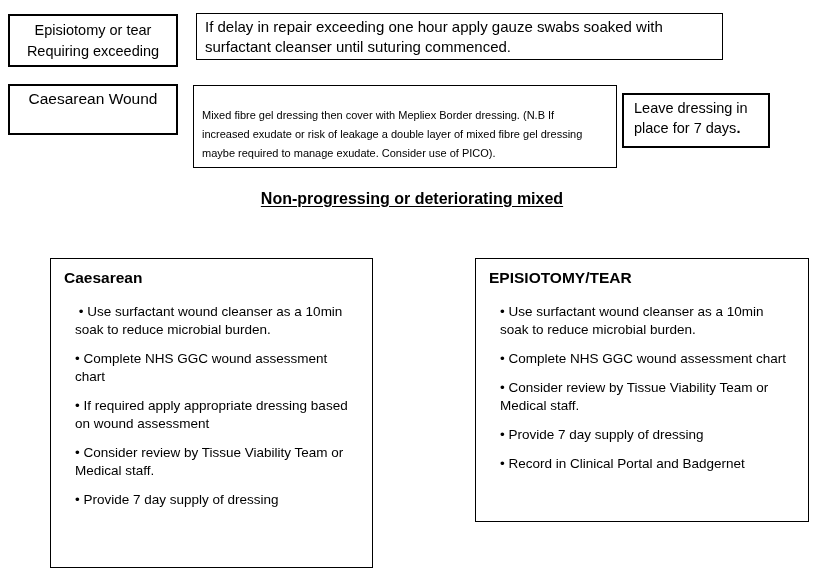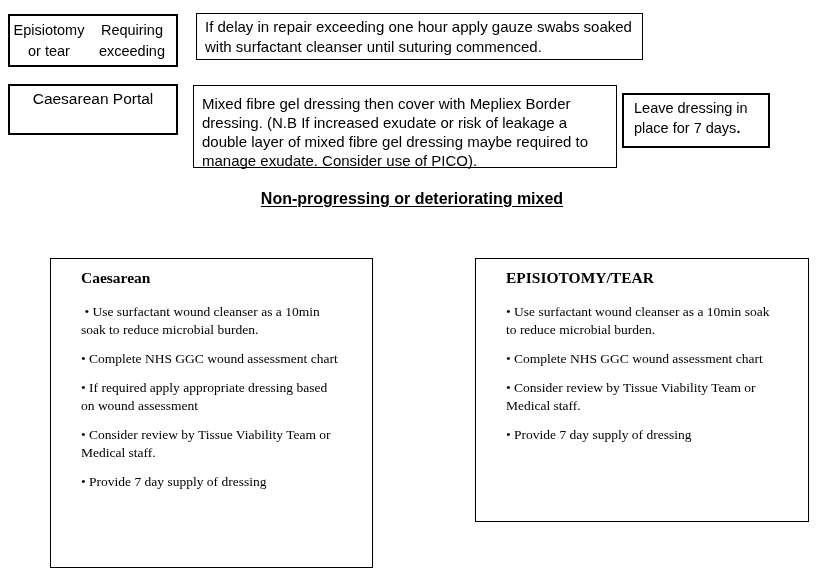--- a/index.html
+++ b/index.html
@@ -6,69 +6,69 @@
   body{
     width:824px;height:582px;background:#ffffff;color:#000000;
     font-family:"Liberation Sans","DejaVu Sans",sans-serif;
     position:relative;overflow:hidden;
   }
   .box{position:absolute;box-sizing:border-box;border:1px solid #000;background:#fff;}
   .thick{border-width:2px;}
 
   #box-episiotomy-label{
     left:8px;top:14px;width:170px;height:53px;
-    display:flex;justify-content:center;align-items:center;
+    display:flex;flex-direction:column;justify-content:center;align-items:center;
     font-size:14.5px;line-height:21px;text-align:center;
   }
   #box-delay-note{
-    left:196px;top:13px;width:447px;height:47px;
+    left:196px;top:13px;width:527px;height:47px;
     padding:3px 8px;font-size:15px;line-height:20px;
   }
   #box-caesarean-label{
     left:8px;top:84px;width:170px;height:51px;
     padding-top:4px;text-align:center;font-size:15.5px;
   }
   #box-dressing-instruction{
     left:193px;top:85px;width:424px;height:83px;
-    padding:8px 16px 4px 8px;font-size:15px;line-height:19px;
+    padding:20px 16px 4px 8px;font-size:11px;line-height:19px;
   }
   #box-leave-note{
     left:622px;top:93px;width:148px;height:55px;
     padding:3px 10px;font-size:14.5px;line-height:20px;
   }
   #box-leave-note .bold-period{font-weight:bold;}
 
   #section-heading{
     position:absolute;left:0;top:190px;width:824px;text-align:center;
   }
   #section-heading span{
     font-weight:bold;font-size:16px;text-decoration:underline;
     text-underline-offset:2px;
   }
 
-  .panel{padding:8px 30px;font-family:Liberation Serif, serif;}
+  .panel{padding:8px 13px;}
   #panel-caesarean{left:50px;top:258px;width:323px;height:310px;}
   #panel-episiotomy{left:475px;top:258px;width:334px;height:264px;}
   .panel-title{font-weight:bold;font-size:15.5px;margin:2px 0 16px 0;}
-  .bullet{font-size:13.5px;line-height:18px;margin:0 0 11px 0;white-space:pre-wrap;}
+  .bullet{font-size:13.5px;line-height:18px;margin:0 0 11px 11px;white-space:pre-wrap;}
 </style>
 </head>
 <body>
 
 <div class="box thick" id="box-episiotomy-label">
   <div>Episiotomy or tear</div>
   <div>Requiring exceeding</div>
 </div>
 
 <div class="box" id="box-delay-note">
   <span>If delay in repair exceeding one hour apply gauze swabs soaked with surfactant cleanser until suturing commenced.</span>
 </div>
 
 <div class="box thick" id="box-caesarean-label">
-  <span>Caesarean Portal</span>
+  <span>Caesarean Wound</span>
 </div>
 
 <div class="box" id="box-dressing-instruction">
   <span>Mixed fibre gel dressing then cover with Mepliex Border dressing. (N.B If increased exudate or risk of leakage a double layer of mixed fibre gel dressing maybe required to manage exudate. Consider use of PICO).</span>
 </div>
 
 <div class="box thick" id="box-leave-note">
   <span>Leave dressing in place for 7 days</span><span class="bold-period">.</span>
 </div>
 
@@ -84,13 +84,14 @@
   <div class="bullet">• Consider review by Tissue Viability Team or Medical staff.</div>
   <div class="bullet">• Provide 7 day supply of dressing</div>
 </div>
 
 <div class="box panel" id="panel-episiotomy">
   <div class="panel-title">EPISIOTOMY/TEAR</div>
   <div class="bullet">• Use surfactant wound cleanser as a 10min soak to reduce microbial burden.</div>
   <div class="bullet">• Complete NHS GGC wound assessment chart</div>
   <div class="bullet">• Consider review by Tissue Viability Team or Medical staff.</div>
   <div class="bullet">• Provide 7 day supply of dressing</div>
+  <div class="bullet">• Record in Clinical Portal and Badgernet</div>
 </div>
 
 </body></html>

